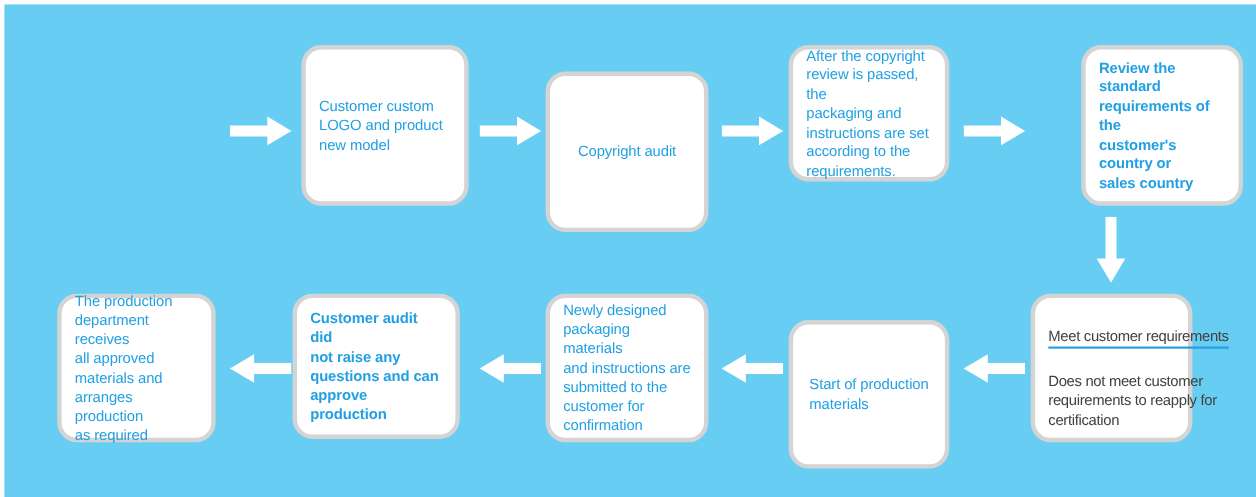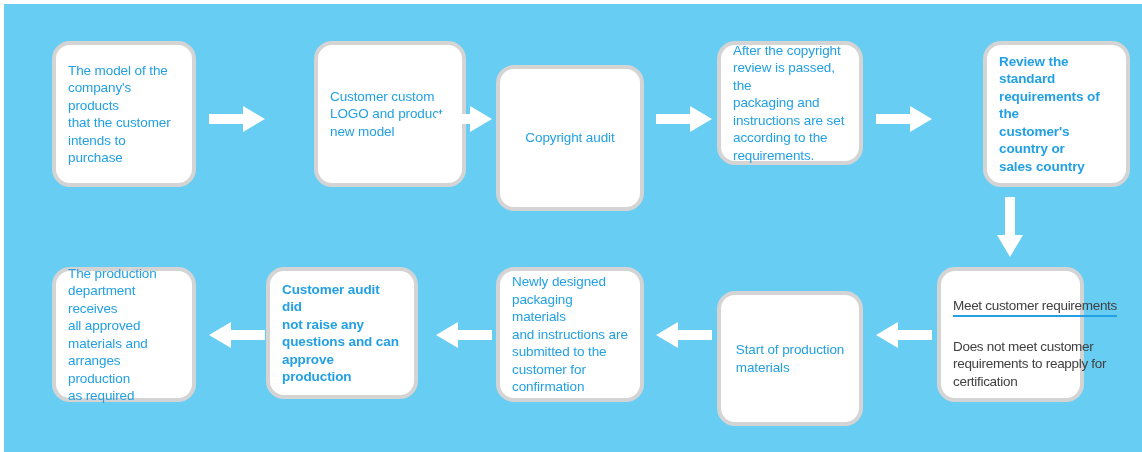--- a/index.html
+++ b/index.html
@@ -72,34 +72,28 @@
     width: 30px;
   }
   .arrow-h svg, .arrow-v svg { display: block; }
 </style>
 </head>
 <body>
 
 <div id="canvas">
   <div id="board">
 
-    <div class="node" style="left:48px; top:37px; width:144px; height:146px;">
-      <div class="node-text">The model of the
-company's products
-that the customer
-intends to purchase</div>
-    </div>
 
     <div class="arrow-h" style="left:205px; top:100px; width:56px;">
       <svg width="56" height="30" viewBox="0 0 56 30">
         <polygon points="0,10 34,10 34,2 56,15 34,28 34,20 0,20" fill="#ffffff"></polygon>
       </svg>
     </div>
 
-    <div class="node" style="left:270px; top:37px; width:152px; height:146px;margin-left:40px;">
+    <div class="node" style="left:270px; top:37px; width:152px; height:146px;">
       <div class="node-text">Customer custom
 LOGO and product
 new model</div>
     </div>
 
     <div class="arrow-h" style="left:432px; top:100px; width:56px;">
       <svg width="56" height="30" viewBox="0 0 56 30">
         <polygon points="0,10 34,10 34,2 56,15 34,28 34,20 0,20" fill="#ffffff"></polygon>
       </svg>
     </div>

